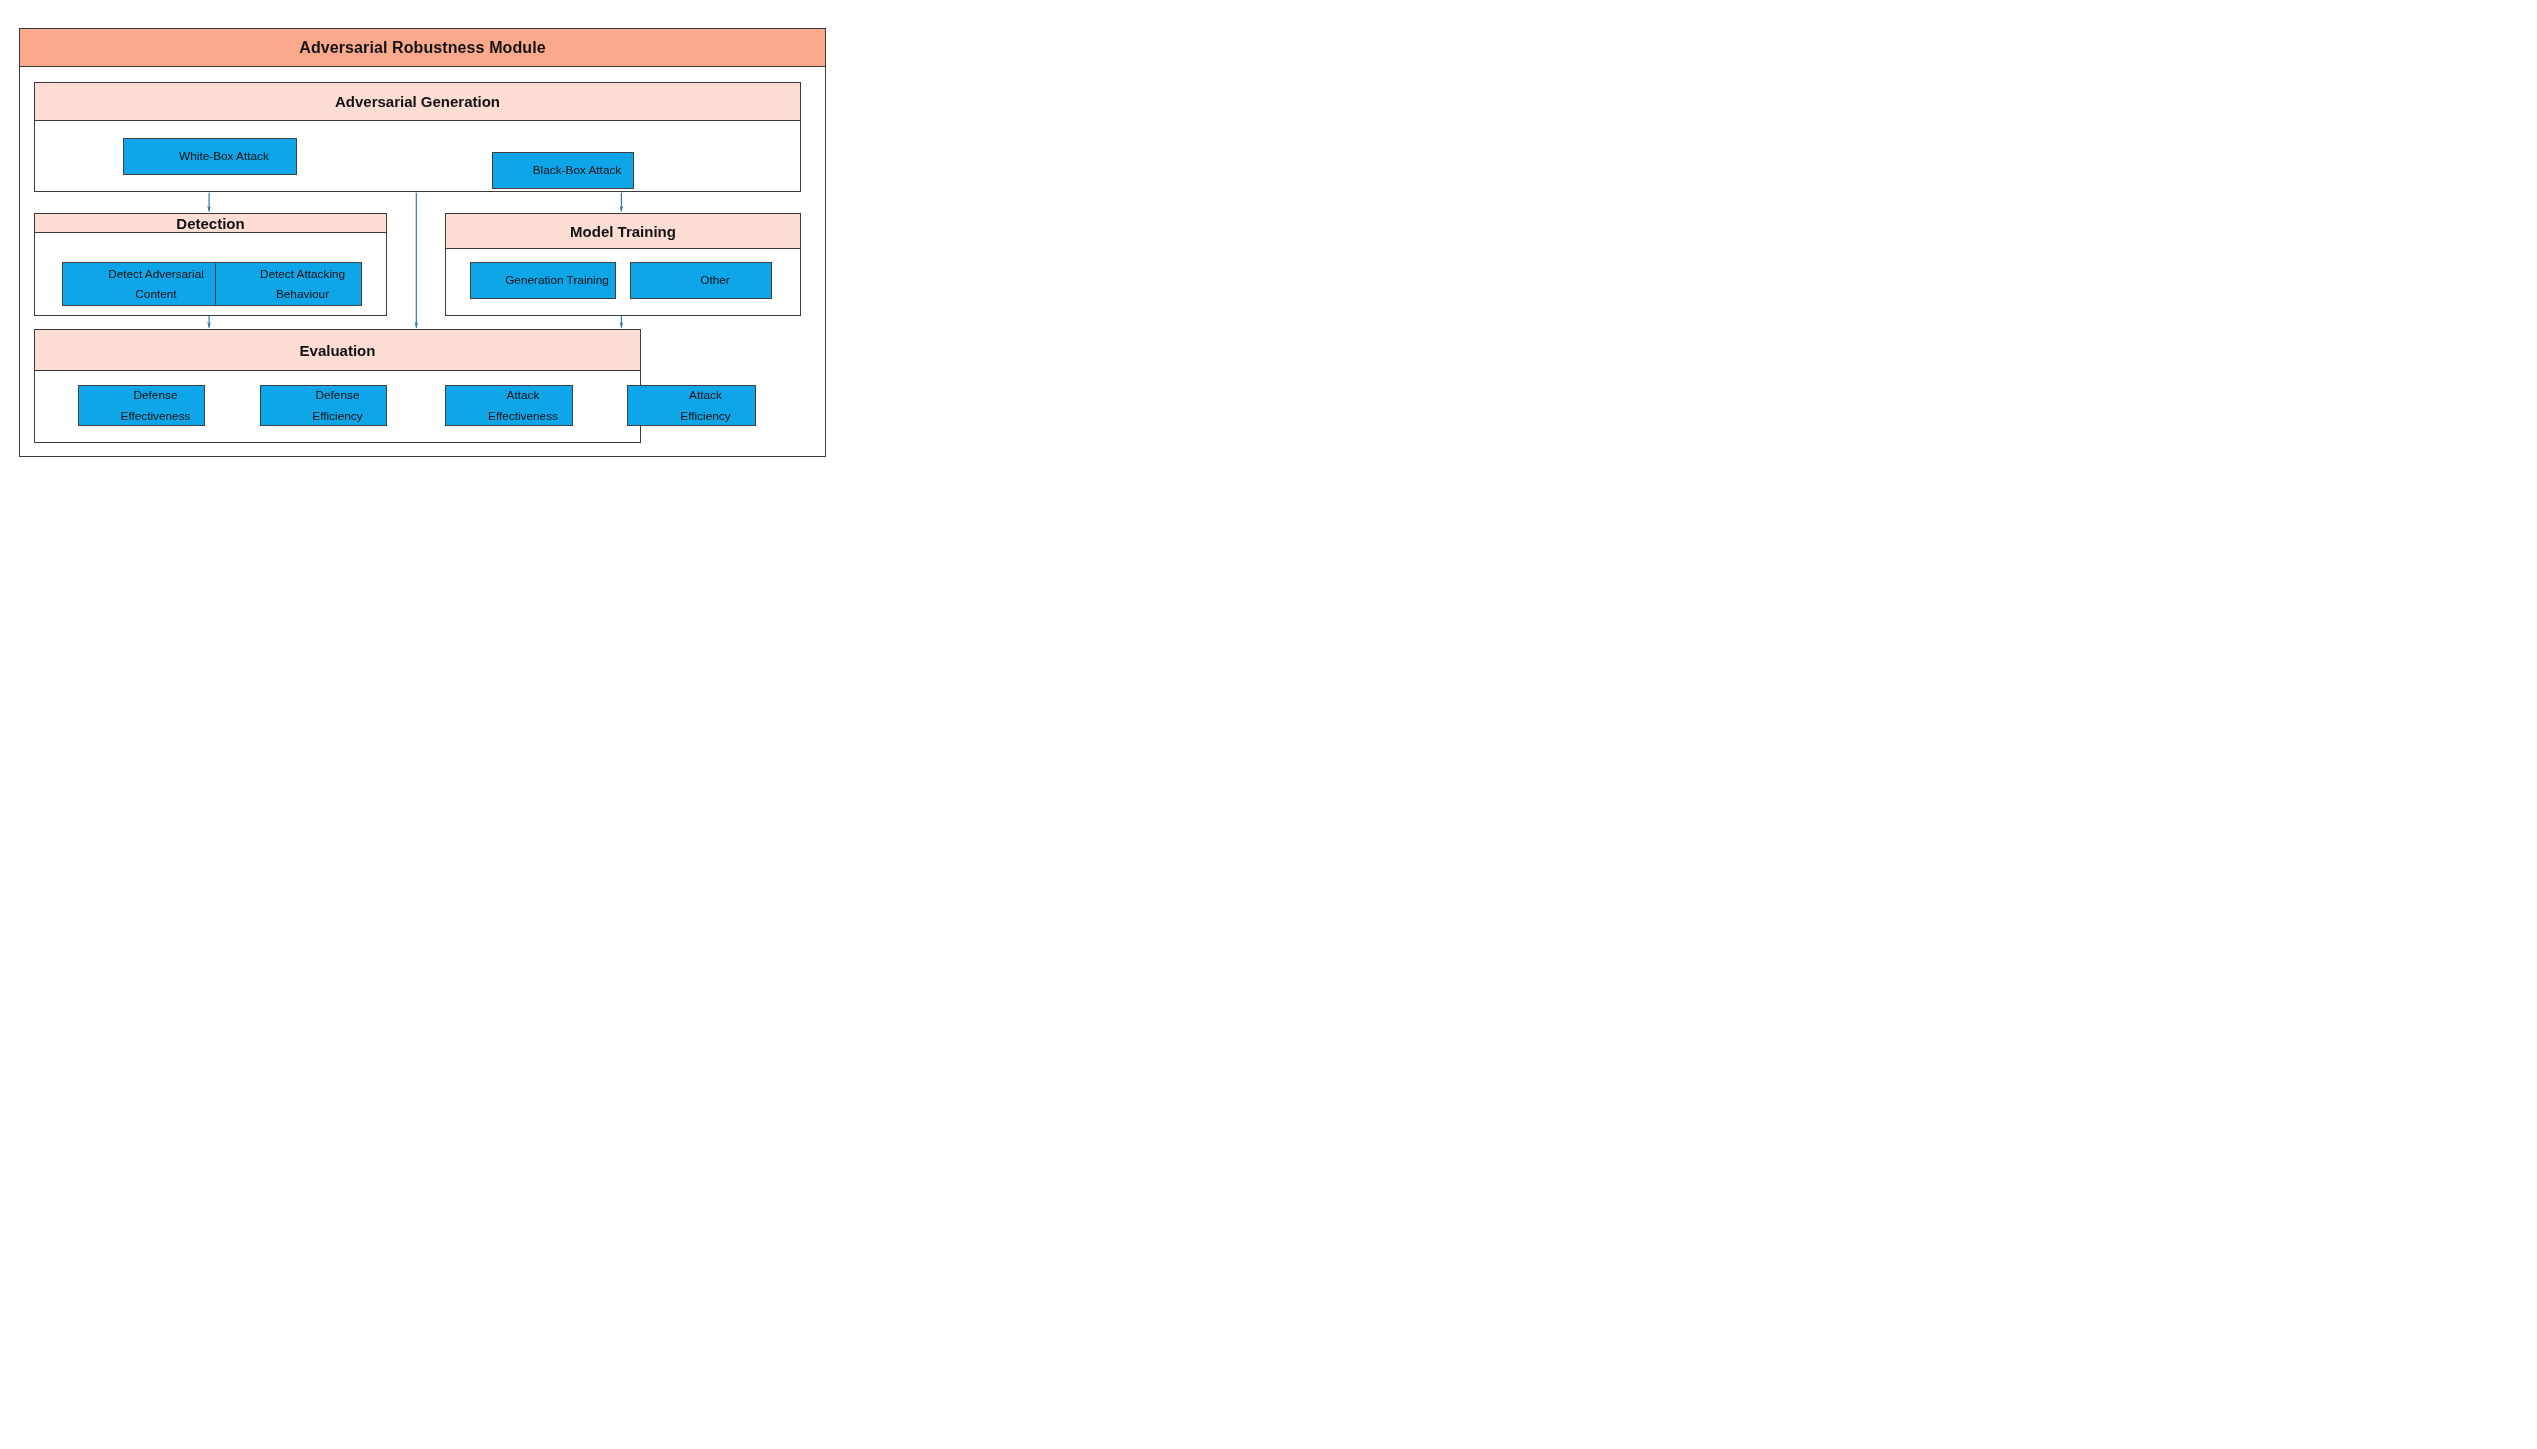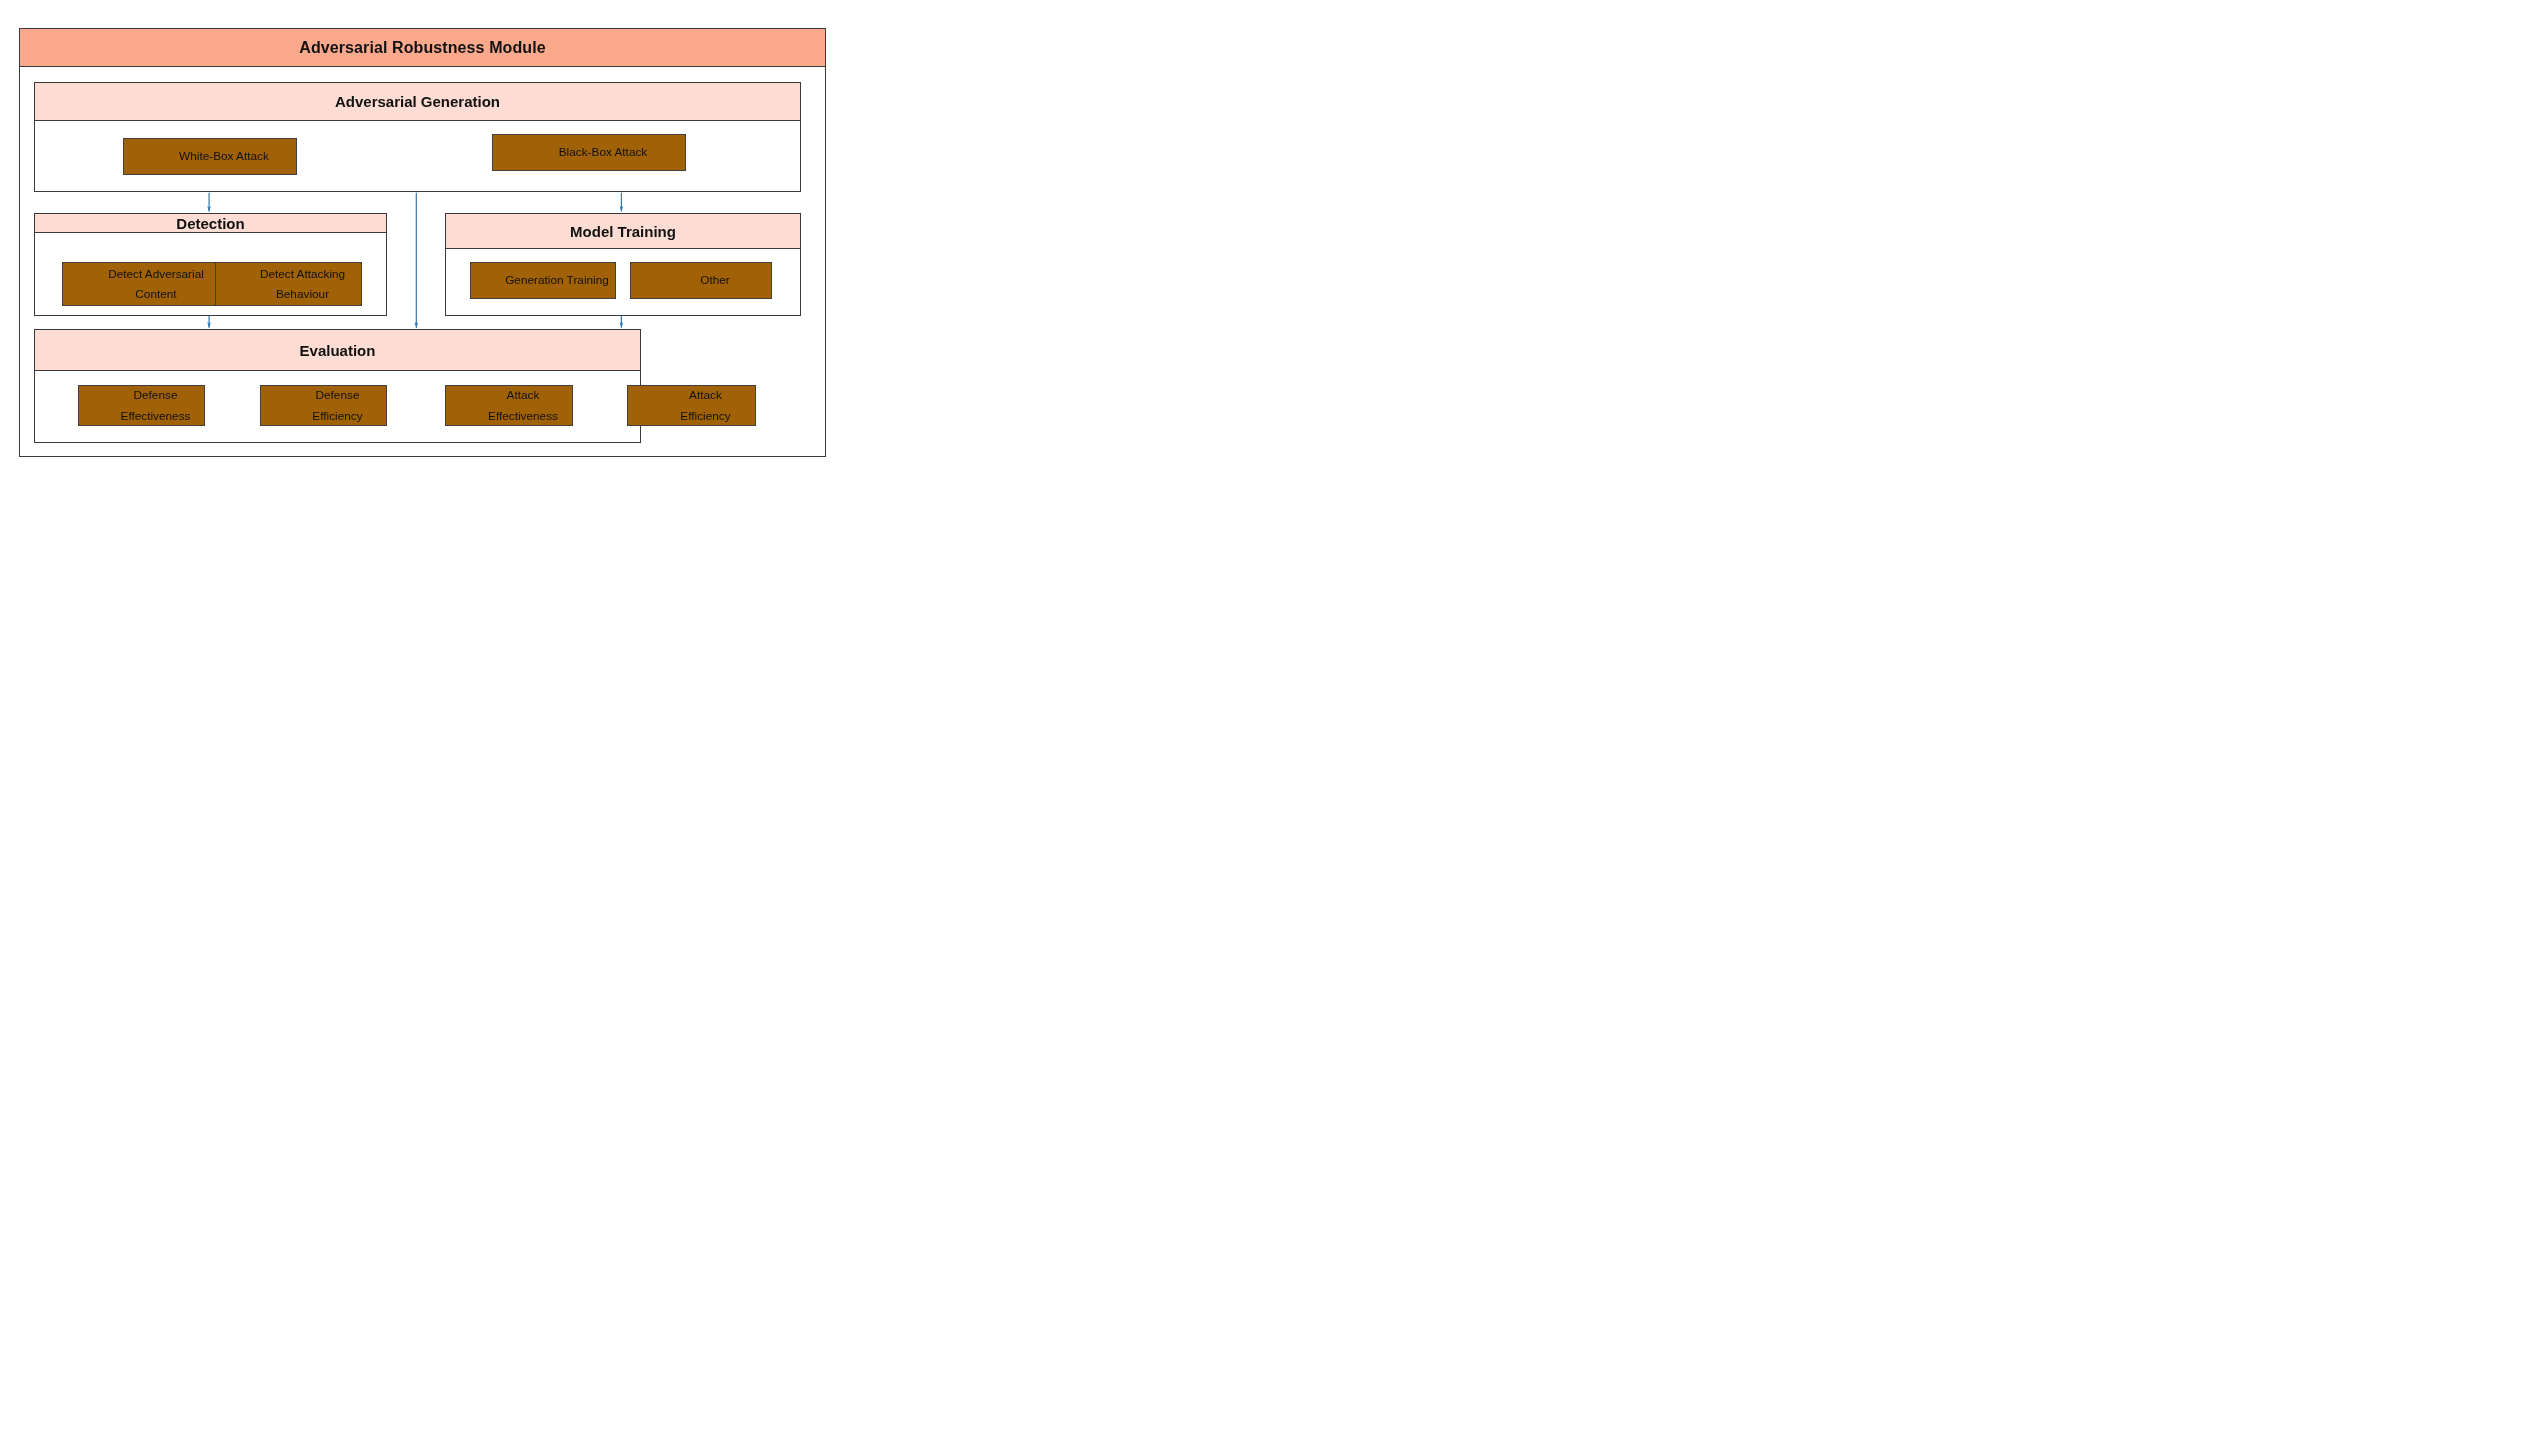--- a/index.html
+++ b/index.html
@@ -44,40 +44,40 @@
   .section-header{
     position:absolute;left:0;top:0;width:100%;
     background:var(--section-header-fill);
     border-bottom:1.1px solid var(--border-dark);
     display:flex;align-items:center;justify-content:center;
     box-sizing:border-box;
   }
   .section-header span{font-size:15px;font-weight:bold;}
   .item-box{
     border:1px solid var(--item-border);
-    background:#a16207;
+    background:#0ea5e9;
     display:flex;align-items:center;justify-content:center;
     text-align:center;
     font-size:11.8px;
     line-height:1.7;
     white-space:pre-line;
     padding-left:28px;
   }
   
   .sec-generation{left:34px;top:82px;width:767px;height:110px;}
   .sec-generation .section-header{height:38px;}
   .sec-detection{left:34px;top:213px;width:353px;height:103px;}
   .sec-detection .section-header{height:19px;}
   .sec-defense{left:445px;top:213px;width:356px;height:103px;}
   .sec-defense .section-header{height:35px;}
   .sec-evaluation{left:34px;top:329px;width:607px;height:114px;}
   .sec-evaluation .section-header{height:41px;}
   
   .box-whitebox{left:123px;top:138px;width:174px;height:37px;}
-  .box-blackbox{left:492px;top:134px;width:194px;height:37px;}
+  .box-blackbox{left:492px;top:152px;width:142px;height:37px;}
   .box-dac{left:62px;top:262px;width:160px;height:44px;}
   .box-dab{left:215px;top:262px;width:147px;height:44px;}
   .box-at{left:470px;top:262px;width:146px;height:37px;}
   .box-other{left:630px;top:262px;width:142px;height:37px;}
   .box-de1{left:78px;top:385px;width:127px;height:41px;}
   .box-de2{left:260px;top:385px;width:127px;height:41px;}
   .box-ae1{left:445px;top:385px;width:128px;height:41px;}
   .box-ae2{left:627px;top:385px;width:129px;height:41px;}
   
   .arrows{

